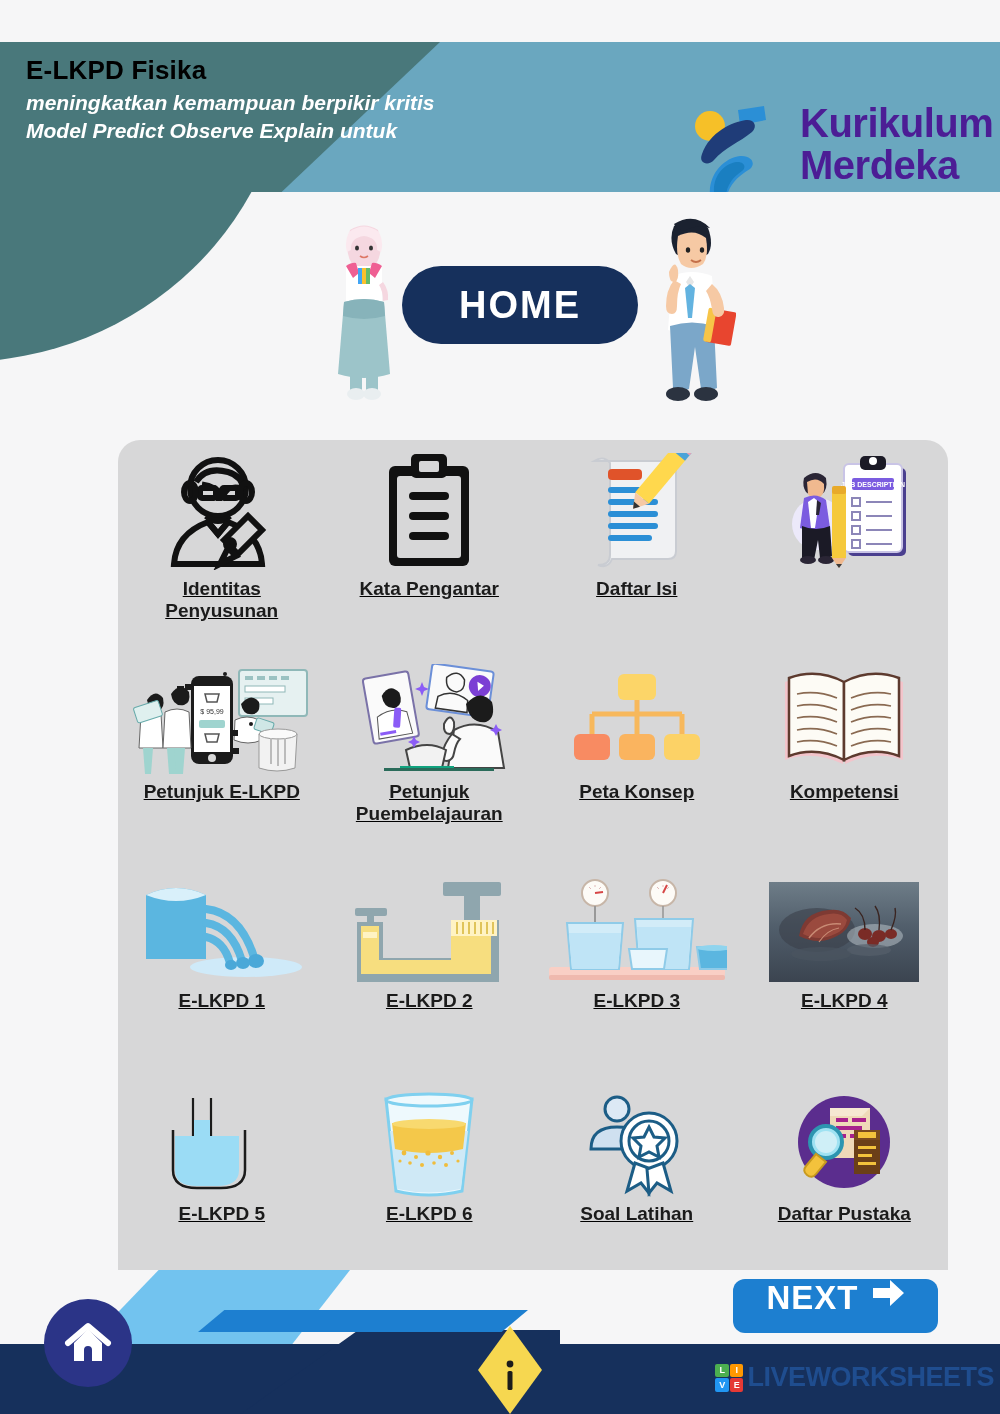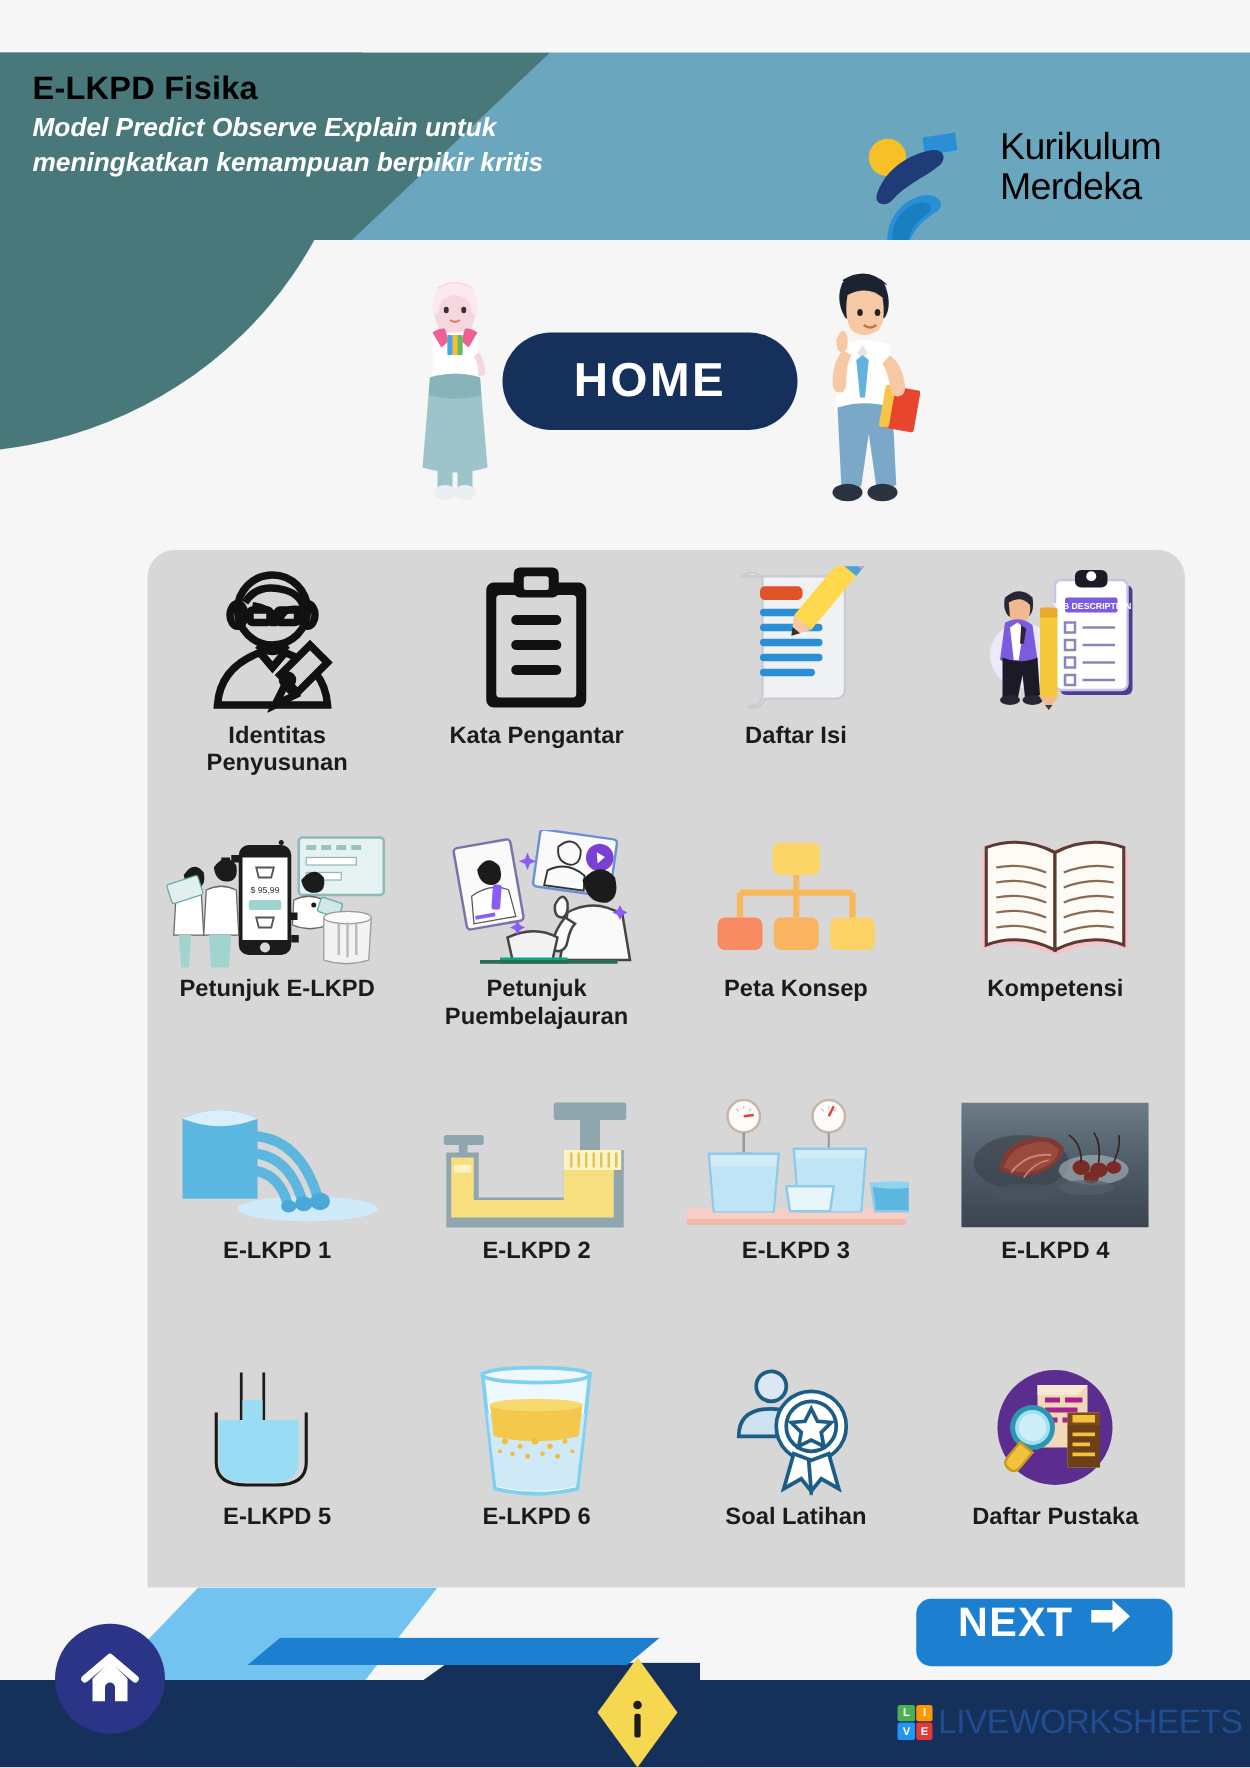--- a/index.html
+++ b/index.html
@@ -36,21 +36,21 @@
   }
   .title-sub{
     color:#ffffff; font-size:21px; font-weight:bold; font-style:italic;
     line-height:1.32;
   }
 
   
   .km-logo{ position:absolute; right:0px; top:50px; width:320px; height:135px; z-index:5; }
   .km-word{
     position:absolute; left:120px; top:10px;
-    color:#000000; font-weight:normal; font-size:30px; line-height:1.06;
+    color:#4c1d95; font-weight:bold; font-size:40px; line-height:1.06;
     letter-spacing:-.5px;
   }
 
   
   .home-strip{ position:absolute; left:0; top:192px; width:848px; height:240px; }
   .home-btn{
     position:absolute; left:402px; top:74px; width:236px; height:78px;
     background:#16305c; border-radius:40px;
     display:flex; align-items:center; justify-content:center;
     color:#ffffff; font-size:38px; font-weight:bold; letter-spacing:2px;
@@ -63,21 +63,21 @@
   .panel{
     position:absolute; left:118px; top:440px; width:830px; height:860px;
     background:#d7d7d8; border-radius:22px;
   }
   .grid{
     position:absolute; left:118px; top:440px; width:830px; height:860px;
     display:grid; grid-template-columns:repeat(4,1fr); grid-template-rows:repeat(4,1fr);
   }
   .cell{
     position:relative; display:flex; flex-direction:column;
-    align-items:center; justify-content:flex-start; padding:6px 4px 0;
+    align-items:center; justify-content:flex-start; padding:6px 4px 0;text-decoration:underline;
   }
   .cell .art{
     height:120px; display:flex; align-items:center; justify-content:center;
     width:100%;
   }
   .cell .lbl{
     margin-top:2px; text-align:center; font-size:19px; font-weight:bold;
     color:#1b1b1b; line-height:1.16; max-width:160px;
   }
   .cell.r1 .art{ height:130px; }
@@ -120,21 +120,21 @@
     background:#2b3487; border-radius:50%;
     display:flex; align-items:center; justify-content:center; z-index:6;
   }
   .info-diamond{
     position:absolute; left:478px; top:56px; width:64px; height:88px; z-index:6;
   }
   .lws{
     position:absolute; right:6px; top:92px; display:flex; align-items:center; gap:4px; z-index:7;
   }
   .lws-word{
-    color:#1f4d8f; font-size:27px; font-weight:normal; letter-spacing:-.5px;
+    color:#1f4d8f; font-size:27px; font-weight:bold; letter-spacing:-.5px;
   }
   .lws-mark{
     width:28px; height:28px; display:grid; grid-template-columns:1fr 1fr; grid-template-rows:1fr 1fr;
     gap:1px;
   }
   .lws-mark span{
     font-size:9px; font-weight:bold; color:#ffffff; display:flex;
     align-items:center; justify-content:center; border-radius:2px;
   }
   .lws-l{ background:#4CAF50; } .lws-i{ background:#FF9800; }
@@ -144,22 +144,22 @@
 <body>
 
 <div id="page">
 
   <div class="teal-blob2"></div>
 
   <div class="header">
     <div class="header-diag"></div>
     <div class="header-texts">
       <div class="title-main">E-LKPD Fisika</div>
+      <div class="title-sub">meningkatkan kemampuan berpikir kritis</div>
       <div class="title-sub">Model Predict Observe Explain untuk</div>
-      <div class="title-sub">meningkatkan kemampuan berpikir kritis</div>
     </div>
 
     <div class="km-logo">
       <svg width="120" height="120" viewBox="0 0 120 120">
         <circle cx="30" cy="34" r="15" fill="#f6c028"></circle>
         <path d="M58 18 l26 -4 l2 14 l-26 5 z" fill="#2b8fd6"></path>
         <path d="M22 62 C30 40 52 30 66 28 C74 27 78 34 72 40 C60 50 44 56 34 68 C29 74 18 72 22 62 Z" fill="#1f3c78"></path>
         <path d="M30 104 C28 82 44 66 60 64 C72 63 76 72 70 77 C58 84 50 92 46 106 C43 114 31 114 30 104 Z" fill="#2b8fd6"></path>
         <path d="M34 100 C33 84 44 72 56 70 C64 69 67 75 62 79 C53 85 48 92 46 102 C44 110 35 110 34 100 Z" fill="#1a7fc1"></path>
       </svg>

